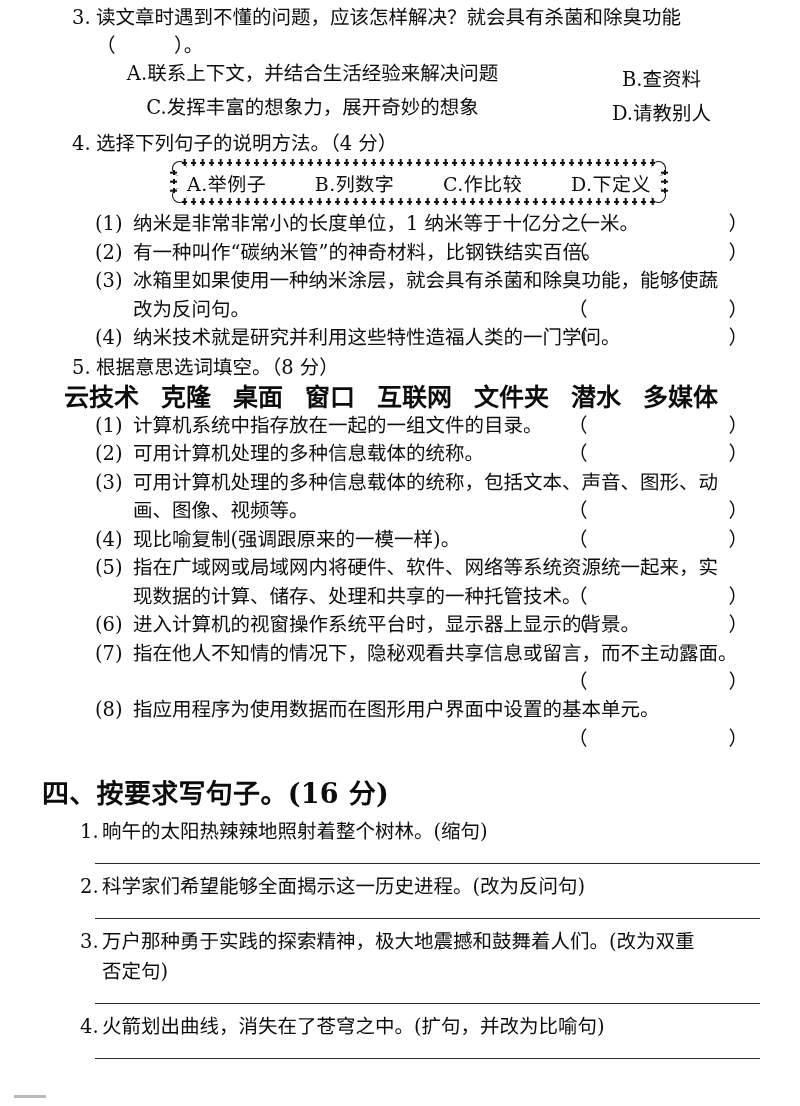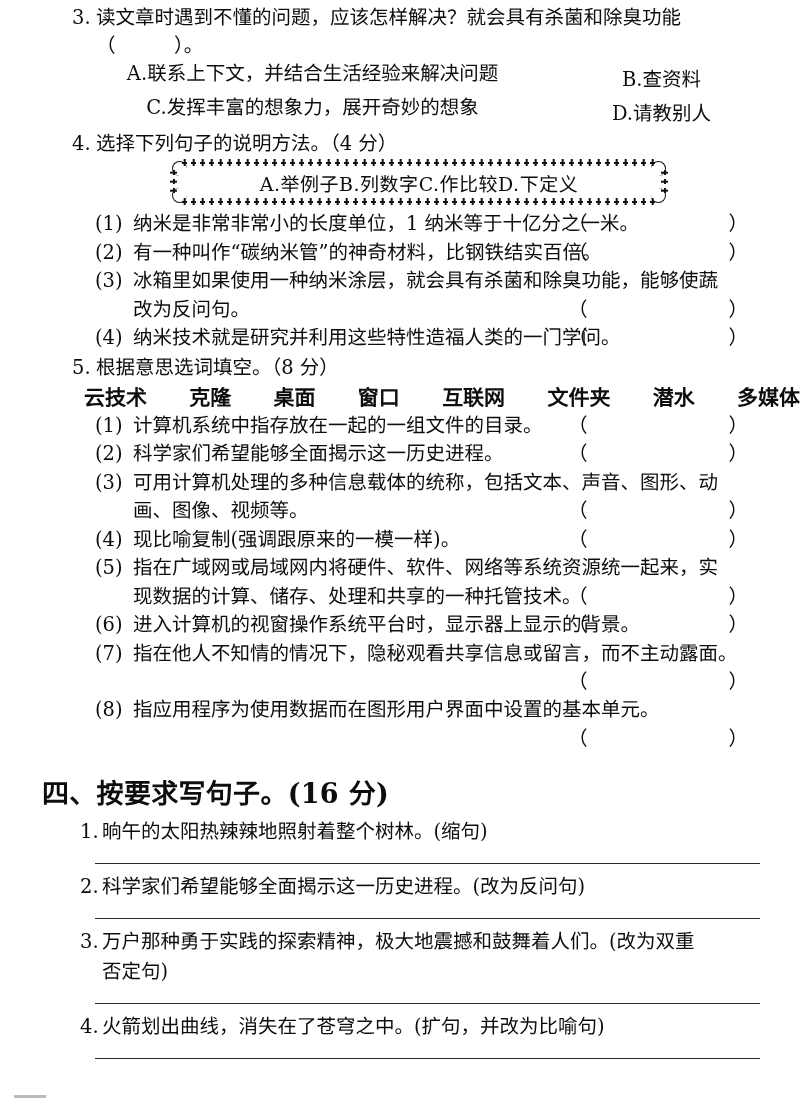--- a/index.html
+++ b/index.html
@@ -78,21 +78,21 @@
   }
   .optbox {
     position: absolute;
     left: 173px;
     top: 4px;
     width: 492px;
     height: 40px;
     border-radius: 9px;
     display: flex;
     align-items: center;
-    justify-content: center;
+    justify-content: space-between;
     padding: 0 14px;
     box-sizing: border-box;
     font-size: 19px;
     letter-spacing: 0.5px;
   }
   
   .optbox::before,
   .optbox::after {
     content: "";
     position: absolute;
@@ -133,29 +133,28 @@
   }
   .optbox .corner.tl { left: -1px;  top: -1px;  border-right: none; border-bottom: none; }
   .optbox .corner.tr { right: -1px; top: -1px;  border-left: none;  border-bottom: none; }
   .optbox .corner.bl { left: -1px;  bottom: -1px; border-right: none; border-top: none; }
   .optbox .corner.br { right: -1px; bottom: -1px; border-left: none;  border-top: none; }
 
   .optbox .opt { white-space: nowrap; }
 
   
   .wordbank {
-    margin-left: 84px;
+    margin-left: 64px;
     margin-top: 2px;
-    font-size: 21px;
+    font-size: 25px;
     line-height: 28px;
     font-weight: bold;
     display: flex;
     gap: 22px;
     white-space: nowrap;
-    justify-content: space-between;
   }
 
   
   .section-head {
     margin-left: 42px;
     font-size: 27px;
     font-weight: bold;
     line-height: 30px;
     letter-spacing: 0.3px;
   }
@@ -306,21 +305,21 @@
     <div class="subrow">
       <span class="subnum">(1)</span>
       <span class="subbody cjk">
         <span>计算机系统中指存放在一起的一组文件的目录。</span><span class="paren" style="right:18px;">（　　）</span>
       </span>
     </div>
 
     <div class="subrow">
       <span class="subnum">(2)</span>
       <span class="subbody cjk">
-        <span>科学家们希望能够全面揭示这一历史进程。</span><span class="paren" style="right:18px;">（　　）</span>
+        <span>可用计算机处理的多种信息载体的统称。</span><span class="paren" style="right:18px;">（　　）</span>
       </span>
     </div>
 
     <div class="subrow">
       <span class="subnum">(3)</span>
       <span class="subbody cjk">
         <span>可用计算机处理的多种信息载体的统称，包括文本、声音、图形、动</span>
       </span>
     </div>
     <div class="subrow">

